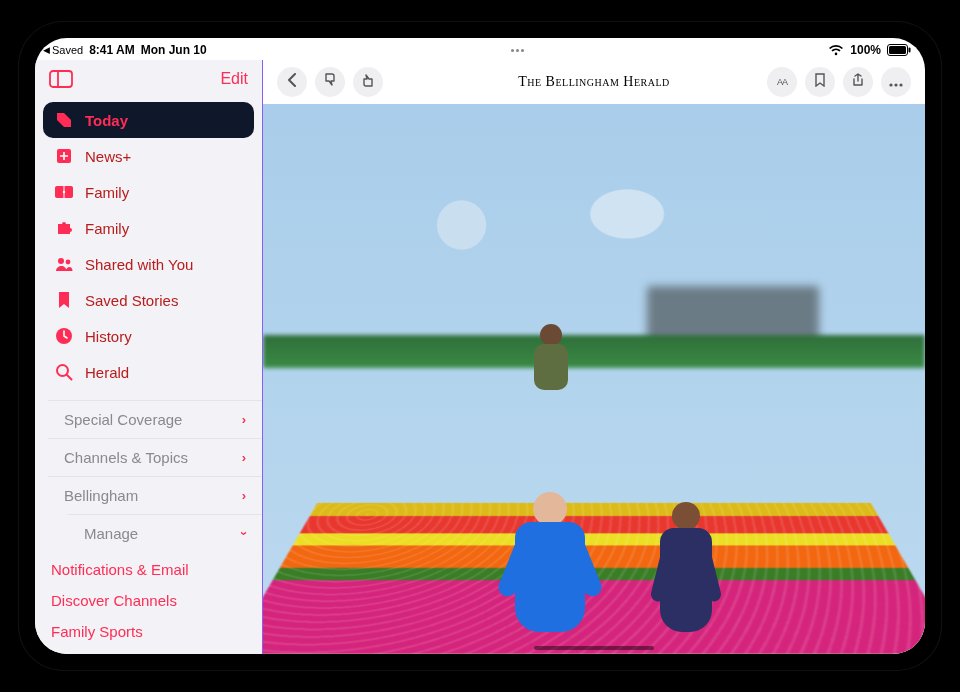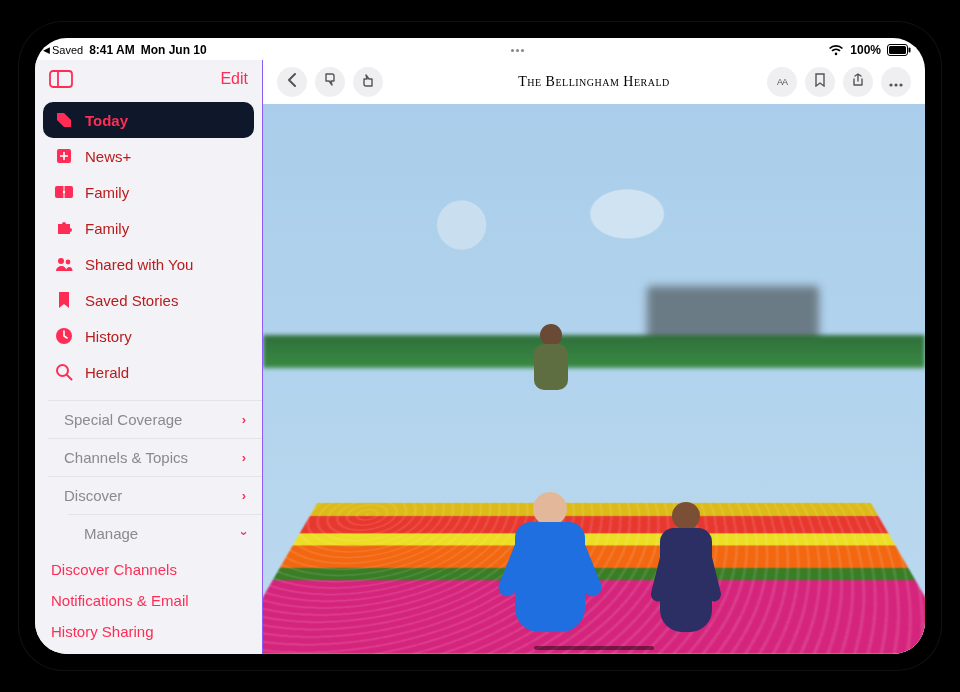--- a/index.html
+++ b/index.html
@@ -338,38 +338,38 @@
         <ul class="section-list">
           <li>
             <span>Special Coverage</span>
             <span class="chev">›</span>
           </li>
           <li>
             <span>Channels &amp; Topics</span>
             <span class="chev">›</span>
           </li>
           <li>
-            <span>Discover</span>
+            <span>Bellingham</span>
             <span class="chev">›</span>
           </li>
           <li style="border-top:1px solid #e3e3e8;margin-left:20px;">
             <span>Manage</span>
             <span class="chev" style="transform:rotate(90deg); display:inline-block;">›</span>
           </li>
         </ul>
 
         <ul class="manage-list">
           <li>
+            <span>Notifications &amp; Email</span>
+          </li>
+          <li>
             <span>Discover Channels</span>
           </li>
           <li>
-            <span>Notifications &amp; Email</span>
-          </li>
-          <li>
-            <span>History Sharing</span>
+            <span>Family Sports</span>
           </li>
         </ul>
       </aside>
 
       <main class="content">
         <div class="article-toolbar">
           <div class="circle-btn">
             <span>
               <svg width="10" height="14" viewBox="0 0 10 14">
                   <path d="M8 1 2 7l6 6" fill="none" stroke="#555" stroke-width="2" stroke-linecap="round" stroke-linejoin="round"></path>

